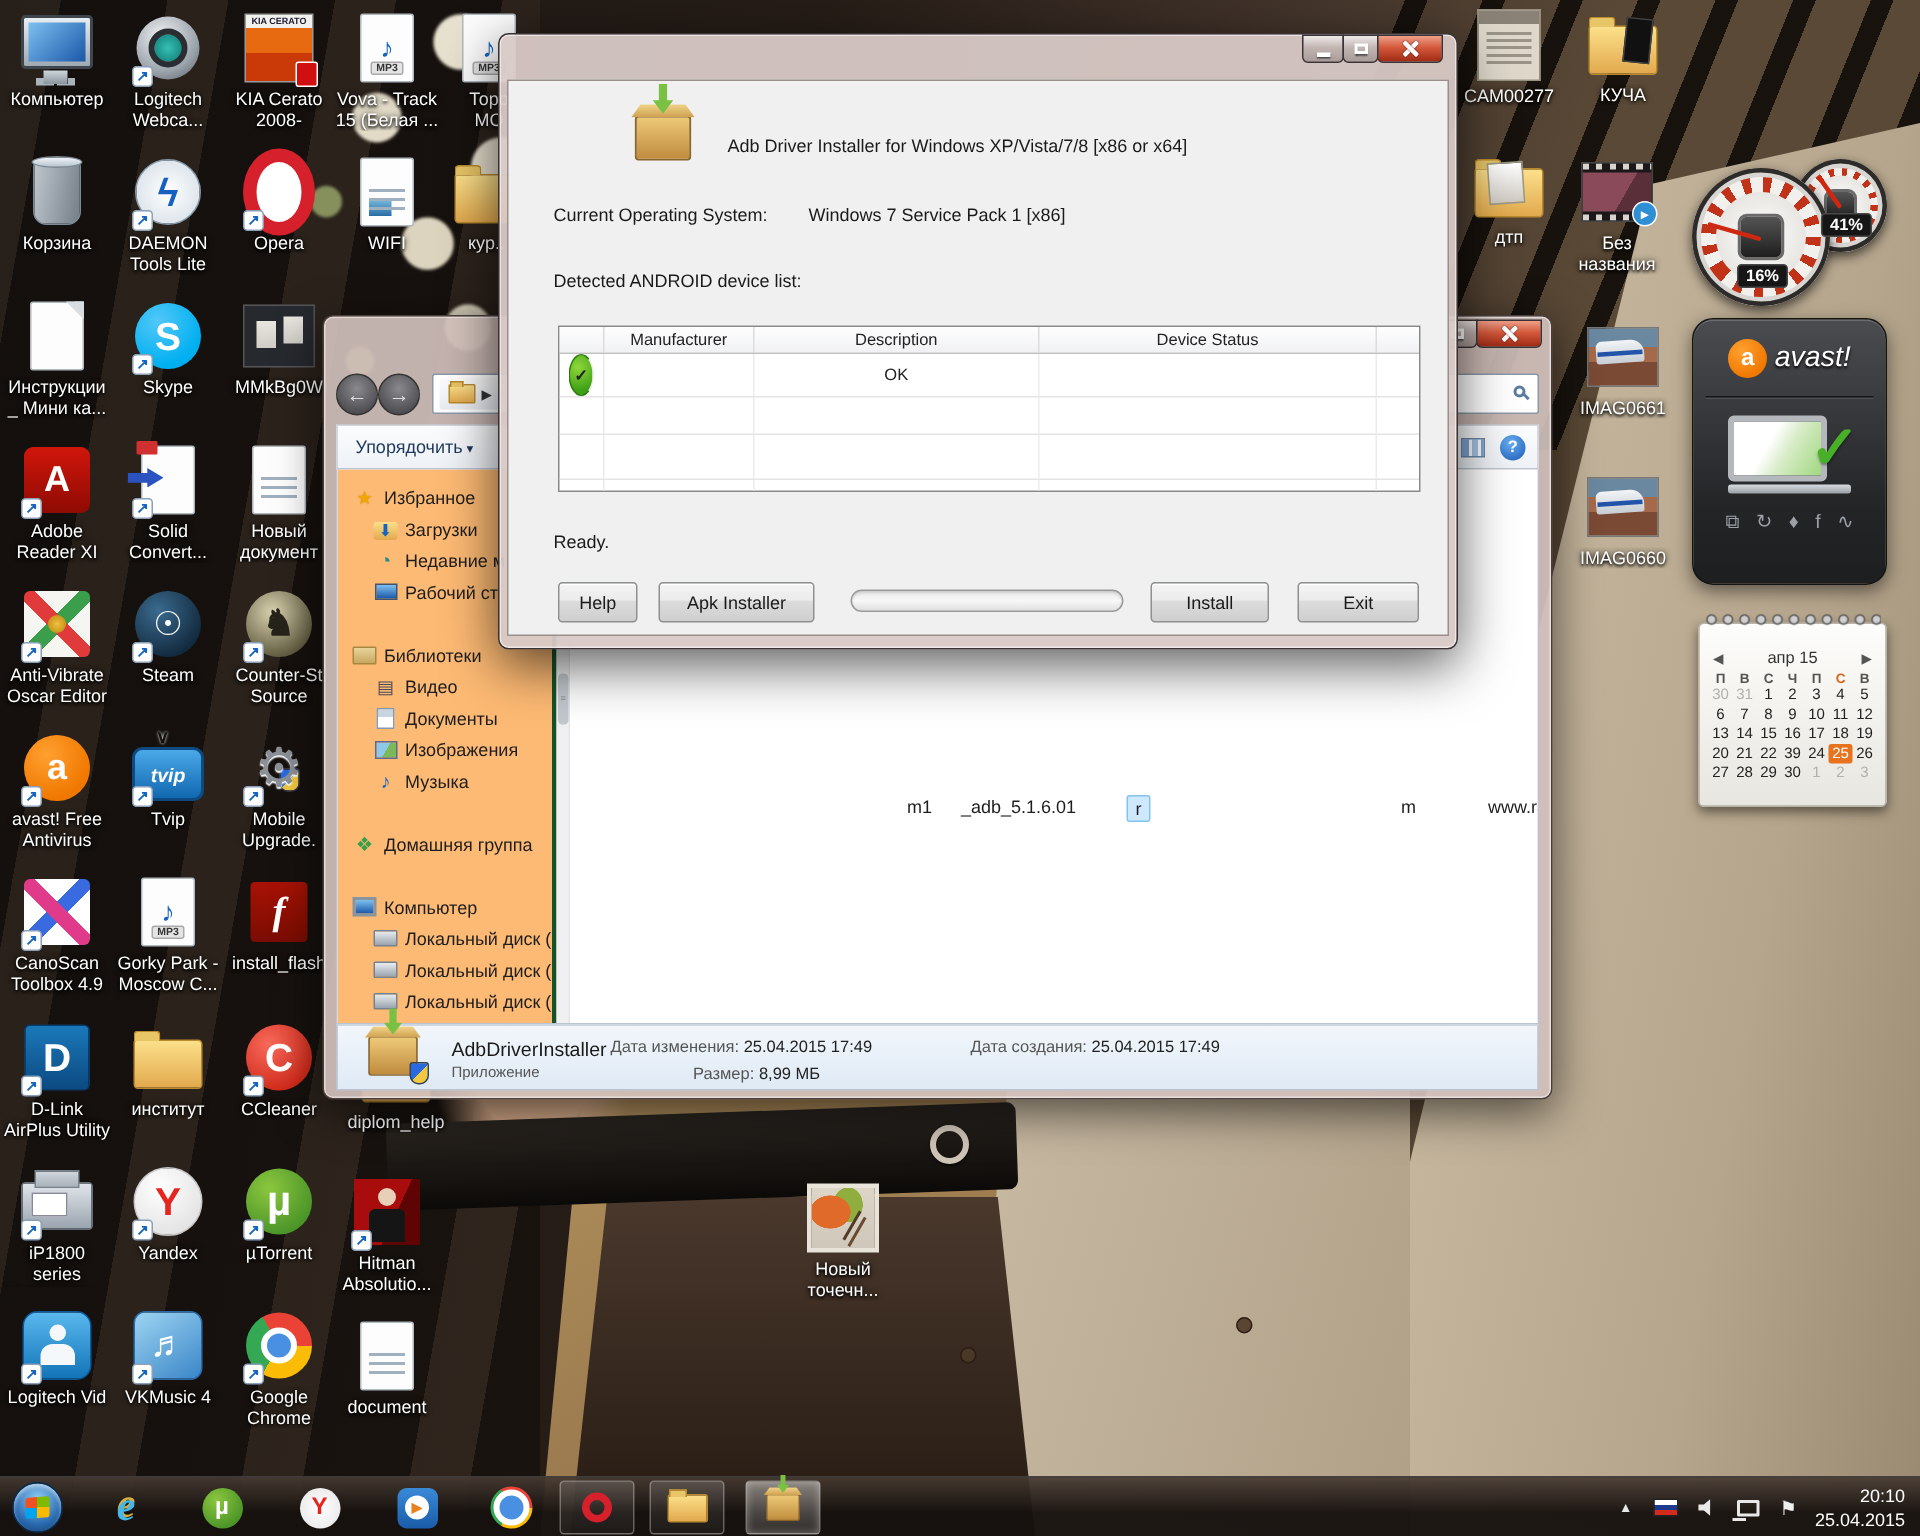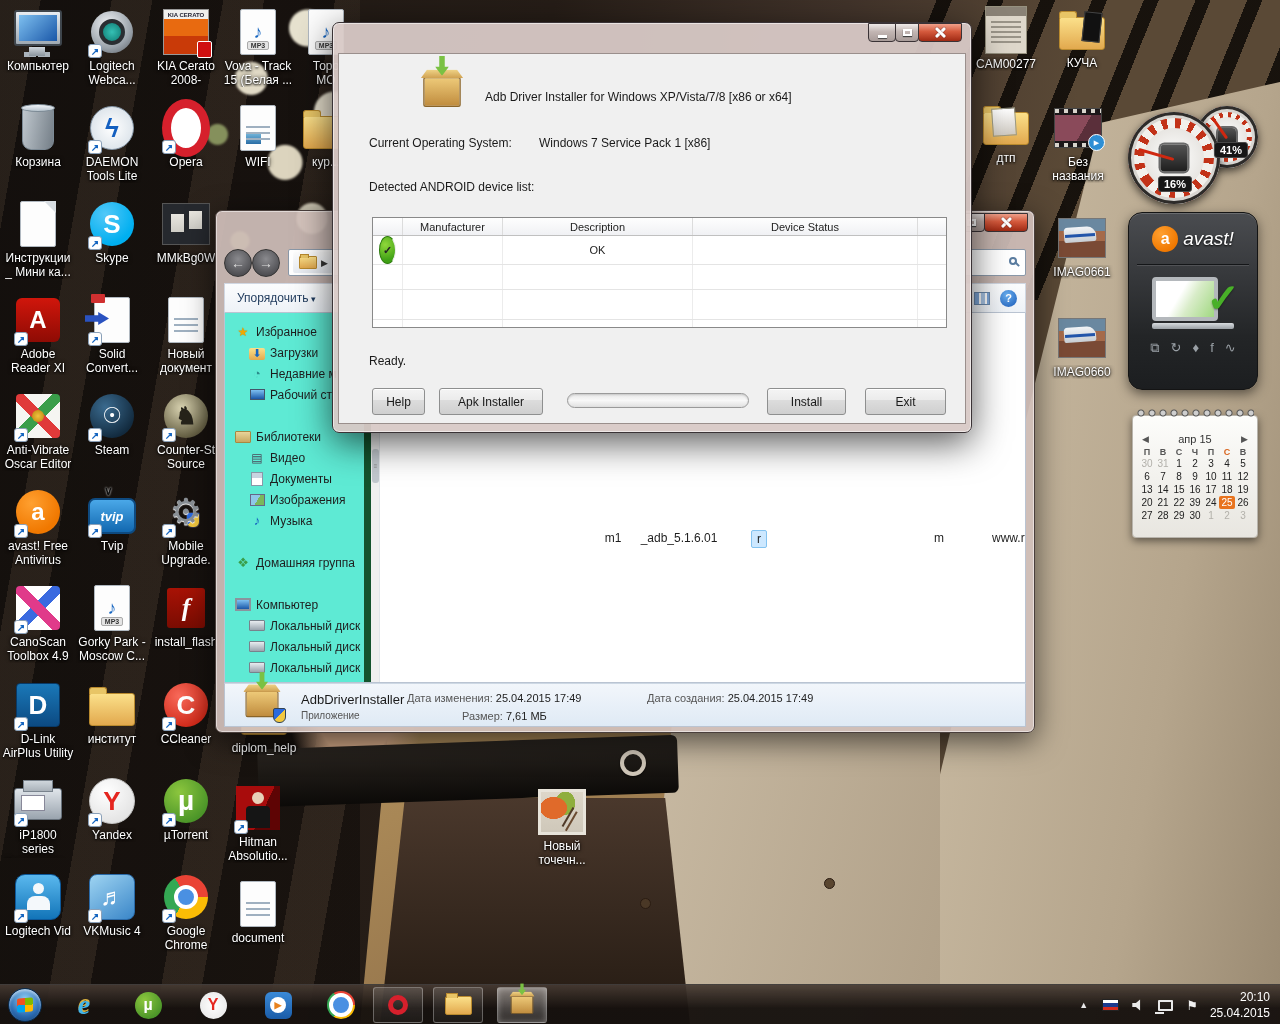--- a/index.html
+++ b/index.html
@@ -179,21 +179,21 @@
   .exp-toolbar{position:absolute;left:8px;right:8px;top:72px;height:30px;
     background:linear-gradient(#fbfcfd,#eef2f7);border:1px solid #d0d7e2;border-bottom:1px solid #bac4d2;
     display:flex;align-items:center}
   .organize{margin-left:12px;font-size:12px;color:#1e395b}
   .organize::after{content:" ▾";font-size:9px}
   .tb-right{position:absolute;right:8px;display:flex;align-items:center;gap:10px}
   .views-ic{width:16px;height:13px;background:linear-gradient(90deg,#7ea6d8 0 4px,#fff 4px 6px,#a8c4e4 6px 10px,#fff 10px 12px,#7ea6d8 12px);border:1px solid #6a88aa}
   .help-ic{width:17px;height:17px;border-radius:50%;background:radial-gradient(circle at 40% 30%,#6ab0f0,#1a5ab8);
     color:#fff;font-size:11px;font-weight:bold;display:flex;align-items:center;justify-content:center}
   .exp-body{position:absolute;left:8px;right:8px;top:102px;height:370px;background:#fff;border:1px solid #bac4d2;border-top:none;overflow:hidden}
-  .exp-nav{position:absolute;left:0;top:0;bottom:0;width:146px;background:#5eead4;border-right:7px solid #14532d}
+  .exp-nav{position:absolute;left:0;top:0;bottom:0;width:146px;background:#fdba74;border-right:3px solid #14532d}
   .nav-item{position:absolute;left:0;width:100%;height:21px;display:flex;align-items:center;font-size:12px;color:#1e1e1e;white-space:nowrap;overflow:hidden}
   .nav-ic{display:inline-flex;width:16px;height:16px;margin-right:5px;align-items:center;justify-content:center;font-size:12px;flex:none}
   .nav-ic.star-icon::before{content:"★";color:#f0a800;text-shadow:0 0 1px #b87800}
   .nav-ic.downloads-folder-icon::before{content:"⬇";color:#1565c0;font-size:11px}
   .nav-ic.downloads-folder-icon{background:linear-gradient(#fbe08a,#e2a94e);border-radius:2px;height:12px;margin-top:2px}
   .nav-ic.recent-places-icon::before{content:"◔";color:#2a8a8a;font-size:13px}
   .nav-ic.desktop-monitor-icon::before{content:"";width:13px;height:9px;background:linear-gradient(#7ec0f0,#1a57a8);border:1px solid #44546a}
   .nav-ic.libraries-icon::before{content:"";width:14px;height:10px;background:linear-gradient(#e8d49a,#c8a860);border:1px solid #a88840;border-radius:1px}
   .nav-ic.video-library-icon::before{content:"▤";color:#4a4a5a}
   .nav-ic.documents-library-icon::before{content:"";width:10px;height:12px;background:#fff;border:1px solid #8a98a8;
@@ -771,21 +771,21 @@
     </div>
     <div class="exp-details" data-interactable="false">
       <div class="det-icon adbbox" data-interactable="false"></div>
       <div class="det-shield" data-interactable="false"></div>
       <div class="det-name" data-interactable="false">AdbDriverInstaller</div>
       <div class="det-type" data-interactable="false">Приложение</div>
       <div class="det-kv" style="left:182px;top:8px" data-interactable="false">
         <span>Дата изменения:</span> <b>25.04.2015 17:49</b>
       </div>
       <div class="det-kv" style="left:237px;top:26px" data-interactable="false">
-        <span>Размер:</span> <b>7,61 МБ</b>
+        <span>Размер:</span> <b>8,99 МБ</b>
       </div>
       <div class="det-kv" style="left:422px;top:8px" data-interactable="false">
         <span>Дата создания:</span> <b>25.04.2015 17:49</b>
       </div>
     </div>
   </div>
 
   <div class="win adbwin" data-interactable="false">
     <div class="adb-caps" data-interactable="false">
       <div class="capbtn" data-interactable="true">

